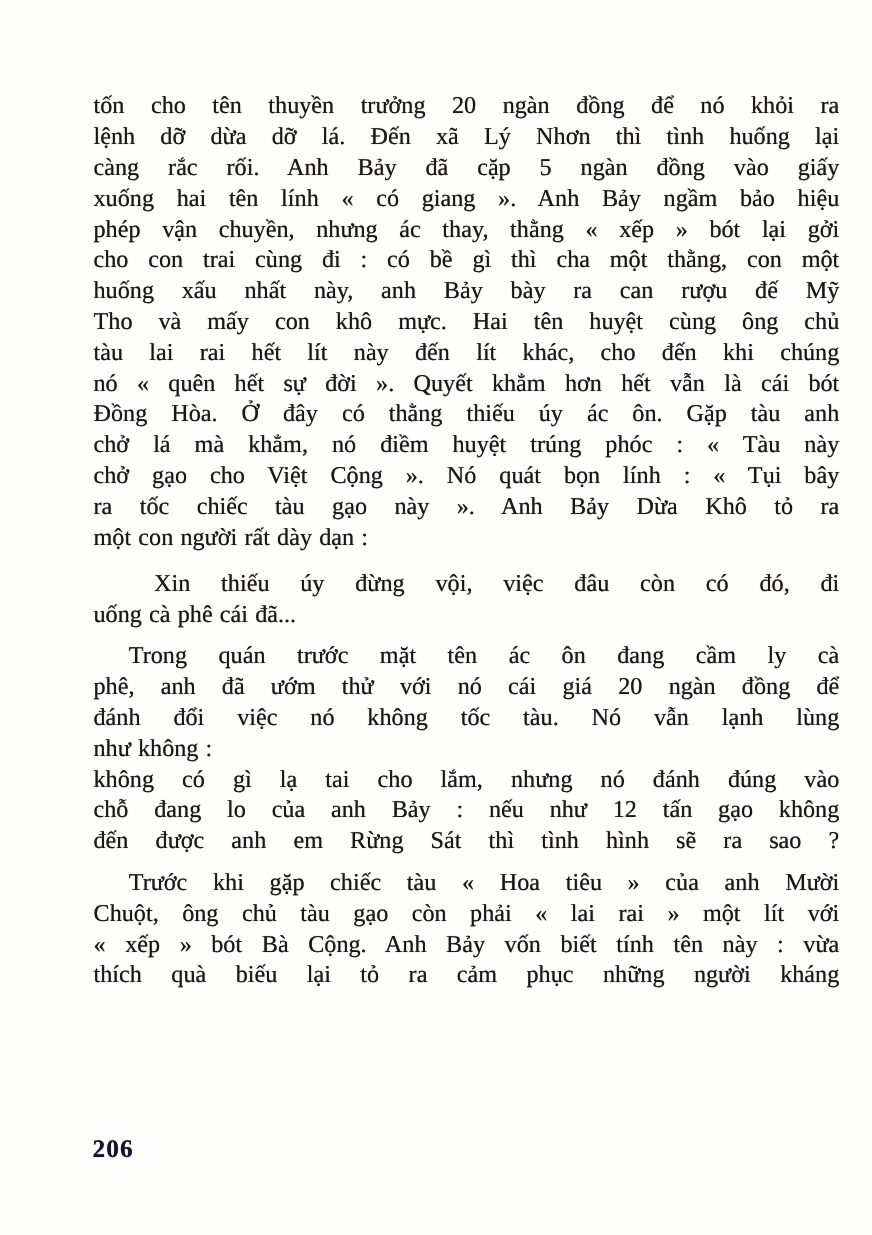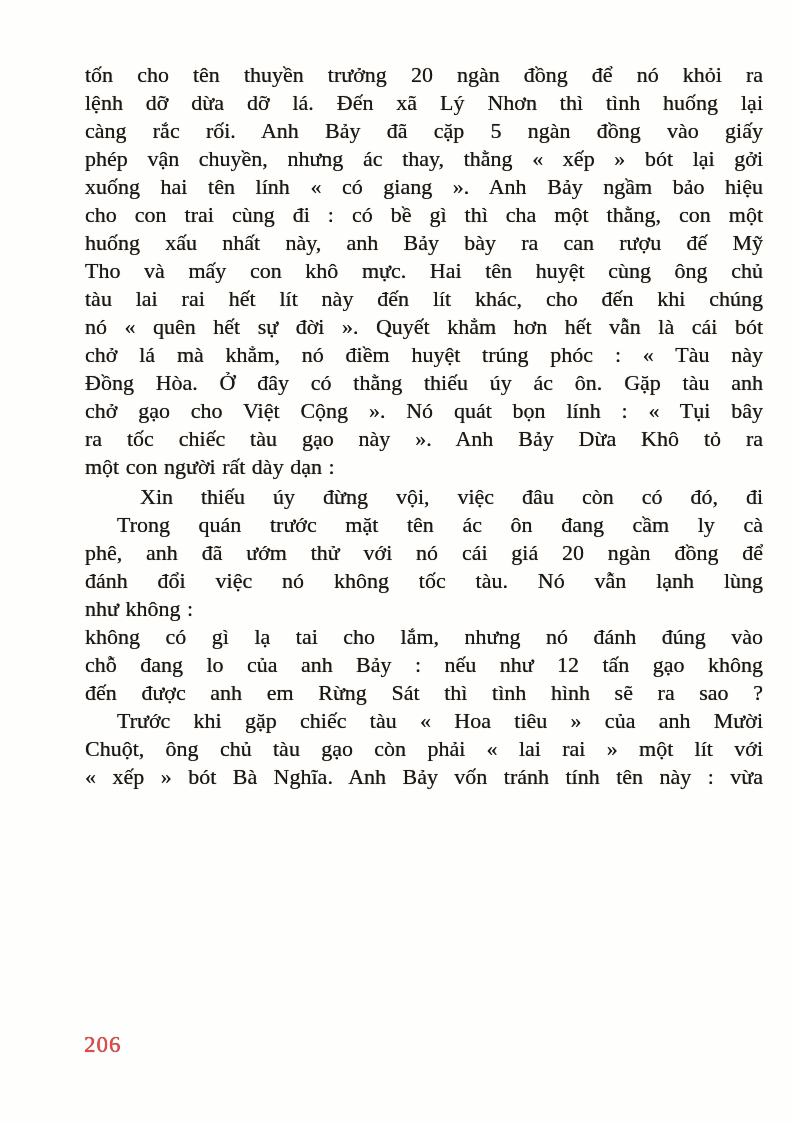--- a/index.html
+++ b/index.html
@@ -10,77 +10,79 @@
   }
   .page {
     position: relative;
     width: 793px; height: 1123px;
     background: #fefefc;
     overflow: hidden;
     color: #1b1712;
   }
   .text-column {
     position: absolute;
-    left: 85px; top: 61px;
+    left: 85px; top: 82px;
     width: 678px;
     font-size: 22px;
     line-height: 28px;
     text-shadow: 0 0 0.7px rgba(25, 18, 10, 0.75); 
     word-spacing: 1px;
   }
   
   .l {
     text-align: justify;
     text-align-last: justify;
     text-justify: inter-word;
     white-space: nowrap;      
     overflow: visible;
   }
   .l.end { text-align-last: left; }   
   .ip { text-indent: 32px; }          
   .id { text-indent: 55px; }          
-  .gs { margin-top: 2px; }            
-  .gm { margin-top: 0; }           
+  .gs { margin-top: 14px; }            
+  .gm { margin-top: 10px; }           
   .page-number {
     position: absolute;
     left: 84px; top: 1032px;
     font-size: 23px;
-    font-weight: normal;
-    color: #ef4444;
+    font-weight: bold;
+    color: #0f172a;
     text-shadow: 0 0 0.8px rgba(20, 14, 8, 0.8);
     letter-spacing: 1px;
   }
 </style>
 </head>
 <body>
 
 <div class="page">
   <div class="text-column">
     <div class="l">tốn cho tên thuyền trưởng 20 ngàn đồng để nó khỏi ra</div>
     <div class="l">lệnh dỡ dừa dỡ lá. Đến xã Lý Nhơn thì tình huống lại</div>
     <div class="l">càng rắc rối. Anh Bảy đã cặp 5 ngàn đồng vào giấy</div>
+    <div class="l">xuống hai tên lính « có giang ». Anh Bảy ngầm bảo hiệu</div>
     <div class="l">phép vận chuyền, nhưng ác thay, thằng « xếp » bót lại gởi</div>
-    <div class="l">xuống hai tên lính « có giang ». Anh Bảy ngầm bảo hiệu</div>
     <div class="l">cho con trai cùng đi : có bề gì thì cha một thằng, con một</div>
     <div class="l">huống xấu nhất này, anh Bảy bày ra can rượu đế Mỹ</div>
     <div class="l">Tho và mấy con khô mực. Hai tên huyệt cùng ông chủ</div>
     <div class="l">tàu lai rai hết lít này đến lít khác, cho đến khi chúng</div>
     <div class="l">nó « quên hết sự đời ». Quyết khẳm hơn hết vẫn là cái bót</div>
+    <div class="l">Đồng Hòa. Ở đây có thằng thiếu úy ác ôn. Gặp tàu anh</div>
     <div class="l">chở lá mà khẳm, nó điềm huyệt trúng phóc : « Tàu này</div>
-    <div class="l">Đồng Hòa. Ở đây có thằng thiếu úy ác ôn. Gặp tàu anh</div>
     <div class="l">chở gạo cho Việt Cộng ». Nó quát bọn lính : « Tụi bây</div>
     <div class="l">ra tốc chiếc tàu gạo này ». Anh Bảy Dừa Khô tỏ ra</div>
     <div class="l end">một con người rất dày dạn :</div>
     <div class="l id gs">Xin thiếu úy đừng vội, việc đâu còn có đó, đi</div>
+    <div class="l end">uống cà phê cái đã...</div>
     <div class="l ip gm">Trong quán trước mặt tên ác ôn đang cầm ly cà</div>
     <div class="l">phê, anh đã ướm thử với nó cái giá 20 ngàn đồng để</div>
     <div class="l">đánh đổi việc nó không tốc tàu. Nó vẫn lạnh lùng</div>
     <div class="l end">như không :</div>
     <div class="l">không có gì lạ tai cho lắm, nhưng nó đánh đúng vào</div>
     <div class="l">chỗ đang lo của anh Bảy : nếu như 12 tấn gạo không</div>
     <div class="l">đến được anh em Rừng Sát thì tình hình sẽ ra sao ?</div>
     <div class="l ip gm">Trước khi gặp chiếc tàu « Hoa tiêu » của anh Mười</div>
     <div class="l">Chuột, ông chủ tàu gạo còn phải « lai rai » một lít với</div>
-    <div class="l">« xếp » bót Bà Nghĩa. Anh Bảy vốn tránh tính tên này : vừa</div>
+    <div class="l">« xếp » bót Bà Cộng. Anh Bảy vốn biết tính tên này : vừa</div>
+    <div class="l">thích quà biếu lại tỏ ra cảm phục những người kháng</div>
   </div>
 
   <div class="page-number">206</div>
 </div>
 
 </body></html>

